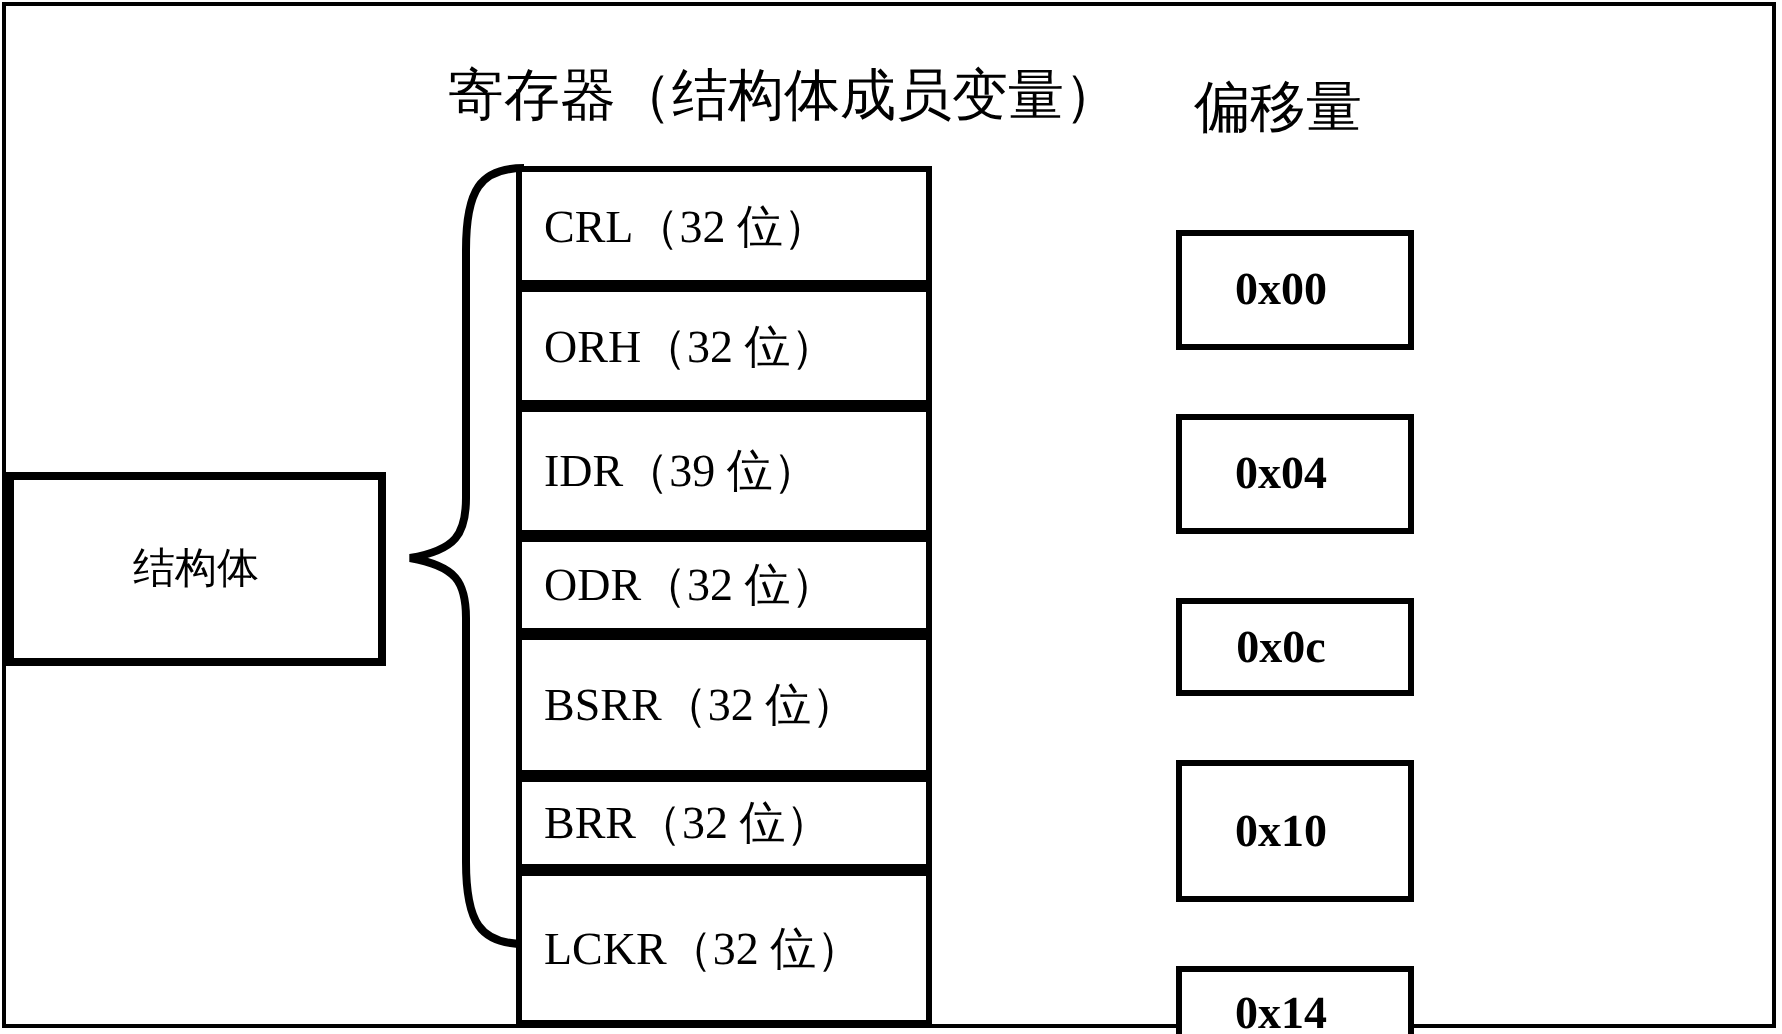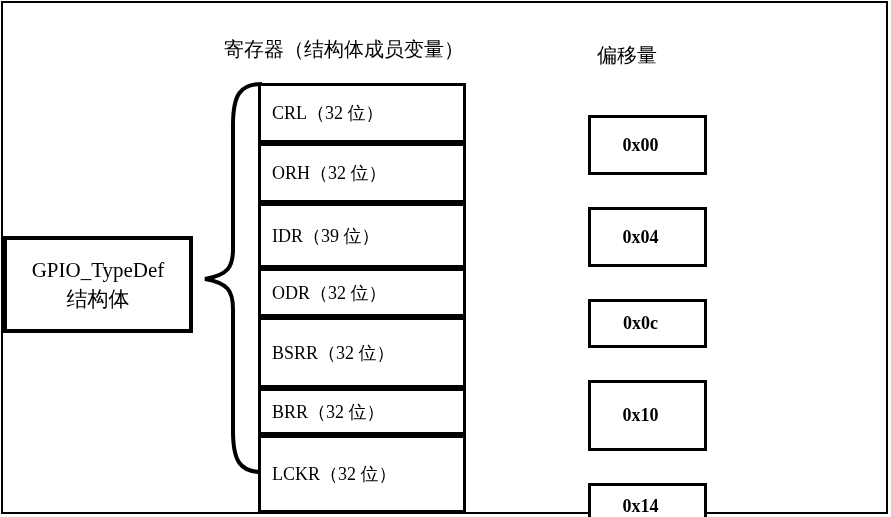--- a/index.html
+++ b/index.html
@@ -18,21 +18,21 @@
   }
   .outer-frame {
     position: absolute;
     left: 1px; top: 1px;
     width: 887px; height: 513px;
     border: 2px solid #000000;
     box-sizing: border-box;
   }
   .col-header {
     position: absolute;
-    font-size: 20px;
+    font-size: 28px;
     line-height: 26px;
     white-space: nowrap;
   }
   .hdr-registers { left: 224px; top: 36px; }
   .hdr-offsets   { left: 597px; top: 42px; }
 
   .struct-box {
     position: absolute;
     left: 3px; top: 236px;
     width: 190px; height: 97px;
@@ -61,21 +61,21 @@
   }
   .register-column { left: 258px; width: 208px; }
   .offset-column   { left: 588px; width: 119px; }
 
   .cell {
     box-sizing: border-box;
     border: 3px solid #000000;
     background: #ffffff;
     display: flex;
     align-items: center;
-    font-size: 18px;
+    font-size: 23px;
     white-space: nowrap;
     overflow: hidden;
   }
   .register-column .cell {
     padding-left: 11px;
     justify-content: flex-start;
   }
   .offset-column .cell {
     justify-content: center;
     font-weight: bold;
@@ -95,21 +95,20 @@
 
 <div class="canvas">
 
   <div class="outer-frame"></div>
 
   <div class="col-header hdr-registers">寄存器（结构体成员变量）</div>
 
   <div class="col-header hdr-offsets">偏移量</div>
 
   <div class="struct-box">
-    <span>GPIO_TypeDef</span>
     <span>结构体</span>
   </div>
 
   <svg class="brace-svg" viewBox="0 0 66 400" xmlns="http://www.w3.org/2000/svg">
     <path d="M 64 5 C 42 5 35 16 35 46 L 35 170 C 35 188 30 196 7 200 C 30 204 35 212 35 230 L 35 352 C 35 382 42 393 64 393" fill="none" stroke="#000000" stroke-width="4"></path>
   </svg>
 
   <div class="column register-column">
     <div class="cell h0">
         <span>CRL（32 位）</span>

